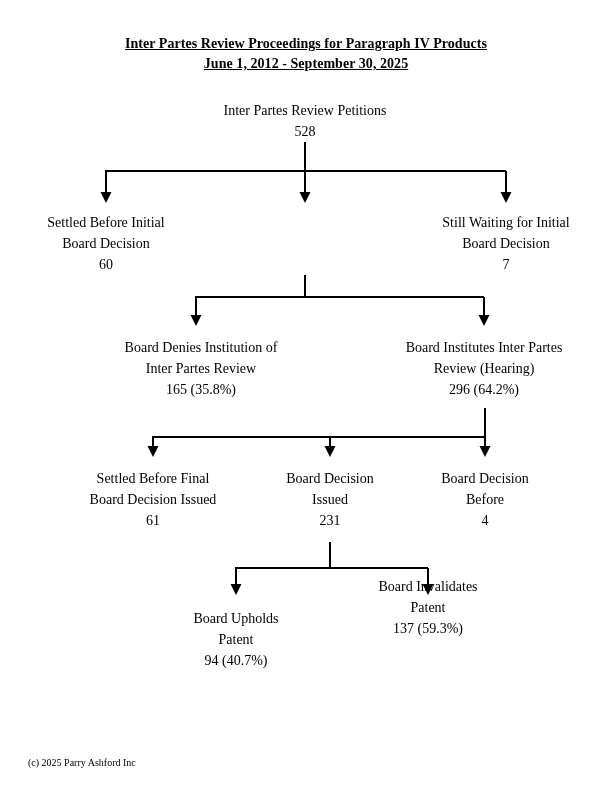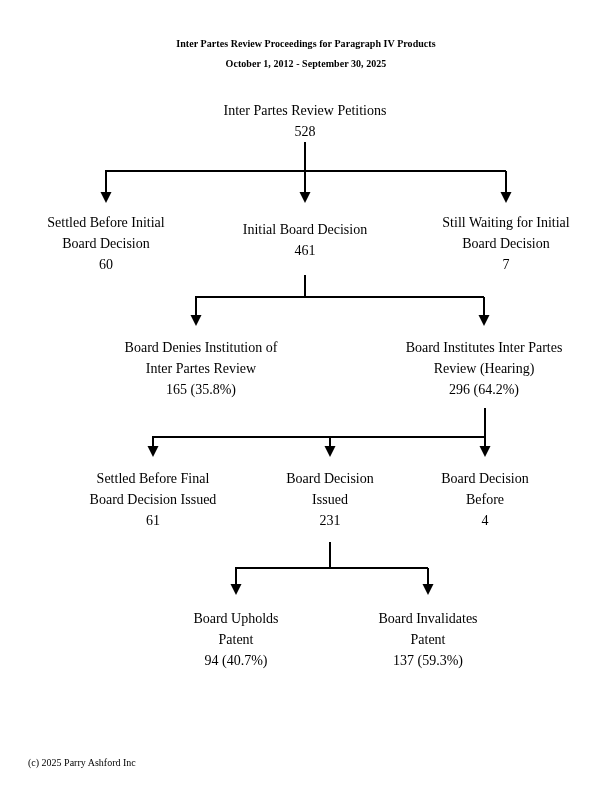--- a/index.html
+++ b/index.html
@@ -24,25 +24,26 @@
 
   
   .title-block {
     position: absolute;
     left: 0;
     top: 34px;
     width: 612px;
     text-align: center;
   }
   .title-line {
-    font-size: 10px;
+    font-size: 14px;
     font-weight: bold;
     line-height: 20px;
     letter-spacing: 0.05px;
     white-space: nowrap;
+    text-decoration: underline;
   }
 
   
   .node {
     position: absolute;
     text-align: center;
     font-size: 14px;
     line-height: 21px;
     white-space: nowrap;
   }
@@ -76,21 +77,21 @@
     fill: #000000;
   }
 </style>
 </head>
 <body>
 
 <div id="page">
 
   <div class="title-block">
     <div class="title-line">Inter Partes Review Proceedings for Paragraph IV Products</div>
-    <div class="title-line">October 1, 2012 - September 30, 2025</div>
+    <div class="title-line">June 1, 2012 - September 30, 2025</div>
   </div>
 
   <svg id="connectors" viewBox="0 0 612 792" width="612" height="792">
 
     <line x1="305" y1="142" x2="305" y2="171"></line>
     <line x1="105" y1="171" x2="506" y2="171"></line>
     <line x1="106" y1="171" x2="106" y2="194"></line>
     <polygon points="100.5,192 111.5,192 106,203"></polygon>
     <line x1="305" y1="171" x2="305" y2="194"></line>
     <polygon points="299.5,192 310.5,192 305,203"></polygon>
@@ -125,24 +126,20 @@
     <span class="ln">Inter Partes Review Petitions</span>
     <span class="ln">528</span>
   </div>
 
   <div class="node" style="left:16px; top:212px; width:180px;">
     <span class="ln">Settled Before Initial</span>
     <span class="ln">Board Decision</span>
     <span class="ln">60</span>
   </div>
 
-  <div class="node" style="left:215px; top:219px; width:180px;">
-    <span class="ln">Initial Board Decision</span>
-    <span class="ln">461</span>
-  </div>
 
   <div class="node" style="left:416px; top:212px; width:180px;">
     <span class="ln">Still Waiting for Initial</span>
     <span class="ln">Board Decision</span>
     <span class="ln">7</span>
   </div>
 
   <div class="node" style="left:91px; top:337px; width:220px;">
     <span class="ln">Board Denies Institution of</span>
     <span class="ln">Inter Partes Review</span>
@@ -172,21 +169,21 @@
     <span class="ln">Before</span>
     <span class="ln">4</span>
   </div>
 
   <div class="node" style="left:156px; top:608px; width:160px;">
     <span class="ln">Board Upholds</span>
     <span class="ln">Patent</span>
     <span class="ln">94 (40.7%)</span>
   </div>
 
-  <div class="node" style="left:348px; top:608px; width:160px;">
+  <div class="node" style="left:348px; top:576px; width:160px;">
     <span class="ln">Board Invalidates</span>
     <span class="ln">Patent</span>
     <span class="ln">137 (59.3%)</span>
   </div>
 
   <div class="footer">(c) 2025 Parry Ashford Inc</div>
 
 </div>
 
 </body></html>

